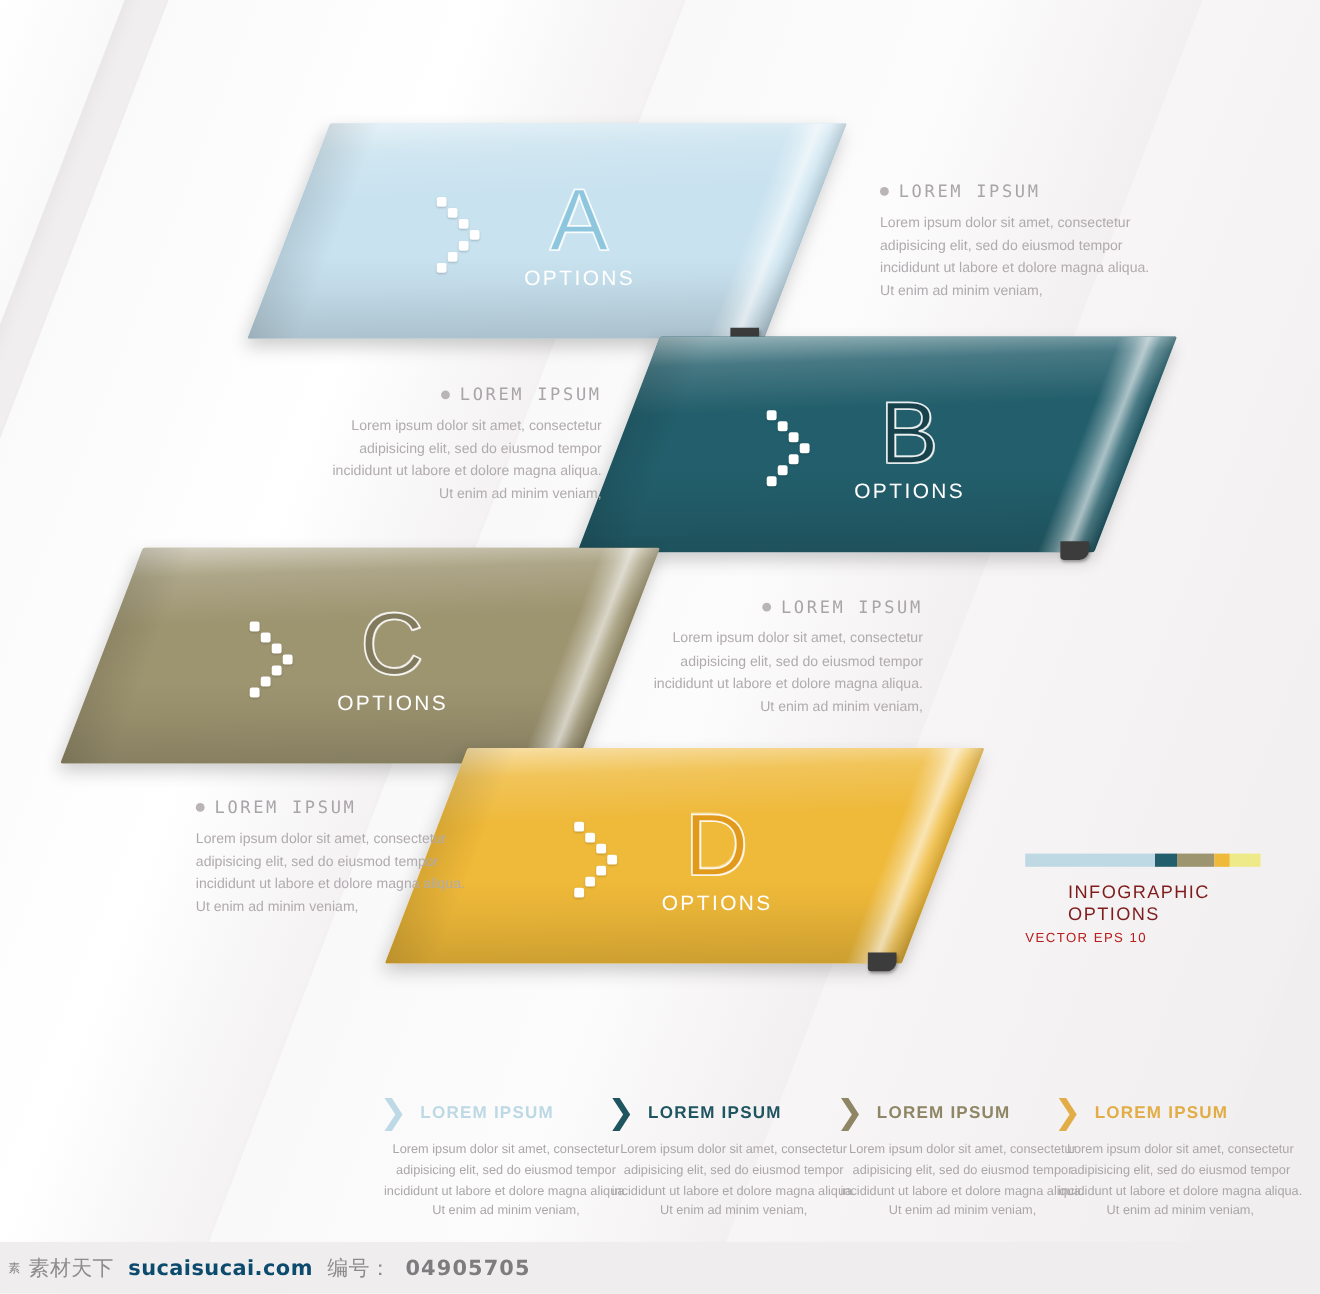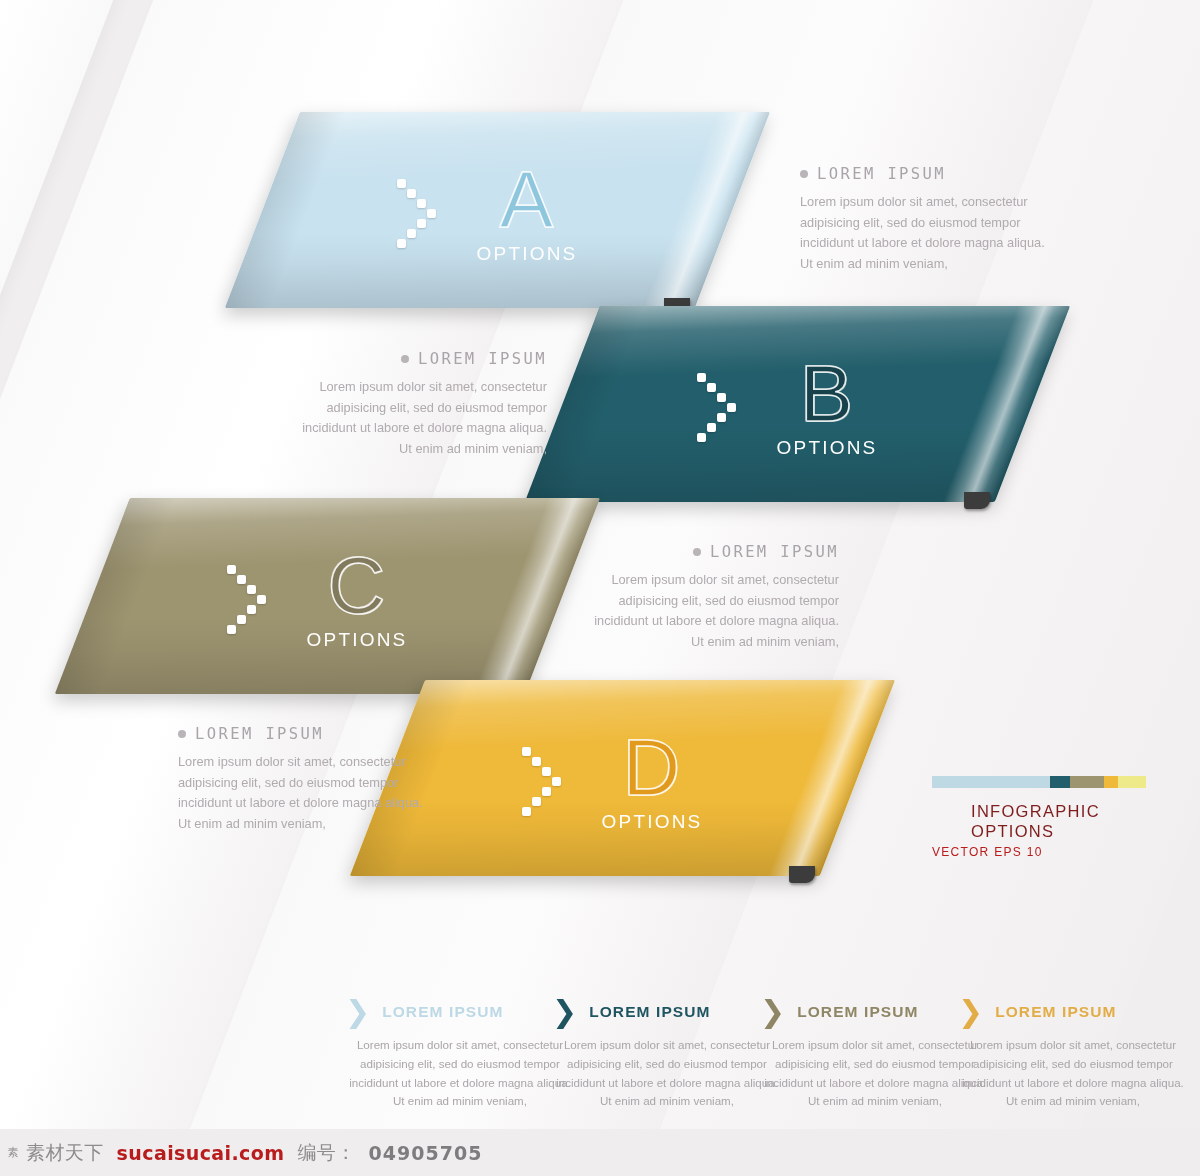--- a/index.html
+++ b/index.html
@@ -80,21 +80,21 @@
   .bhtxt{font-size:15.5px;font-weight:bold;letter-spacing:1.1px;}
   .bbody{font-size:11.6px;line-height:1.62;color:#aaa6a9;text-align:center;}
 
   
   .footer{position:absolute;left:0;top:1129px;width:1200px;height:47px;
     background:#efeded;display:flex;align-items:center;}
   .fside{width:26px;height:47px;display:flex;align-items:center;justify-content:center;
     font-size:11px;color:#8c8a8c;}
   .ftxt{display:flex;align-items:center;gap:13px;font-size:19px;color:#8d8b8d;
     font-family:"DejaVu Sans",sans-serif;letter-spacing:.4px;}
-  .ftxt .site{font-weight:bold;color:#b91c1c;}
+  .ftxt .site{font-weight:bold;color:#0c4a6e;}
   .ftxt .num{font-weight:bold;color:#7e7c7e;letter-spacing:1px;}
 </style>
 </head>
 <body>
 
 <div class="stage">
 
   <div class="bg-panel bg-p1"></div>
   <div class="bg-panel bg-p2"></div>
   <div class="bg-panel bg-p3"></div>

